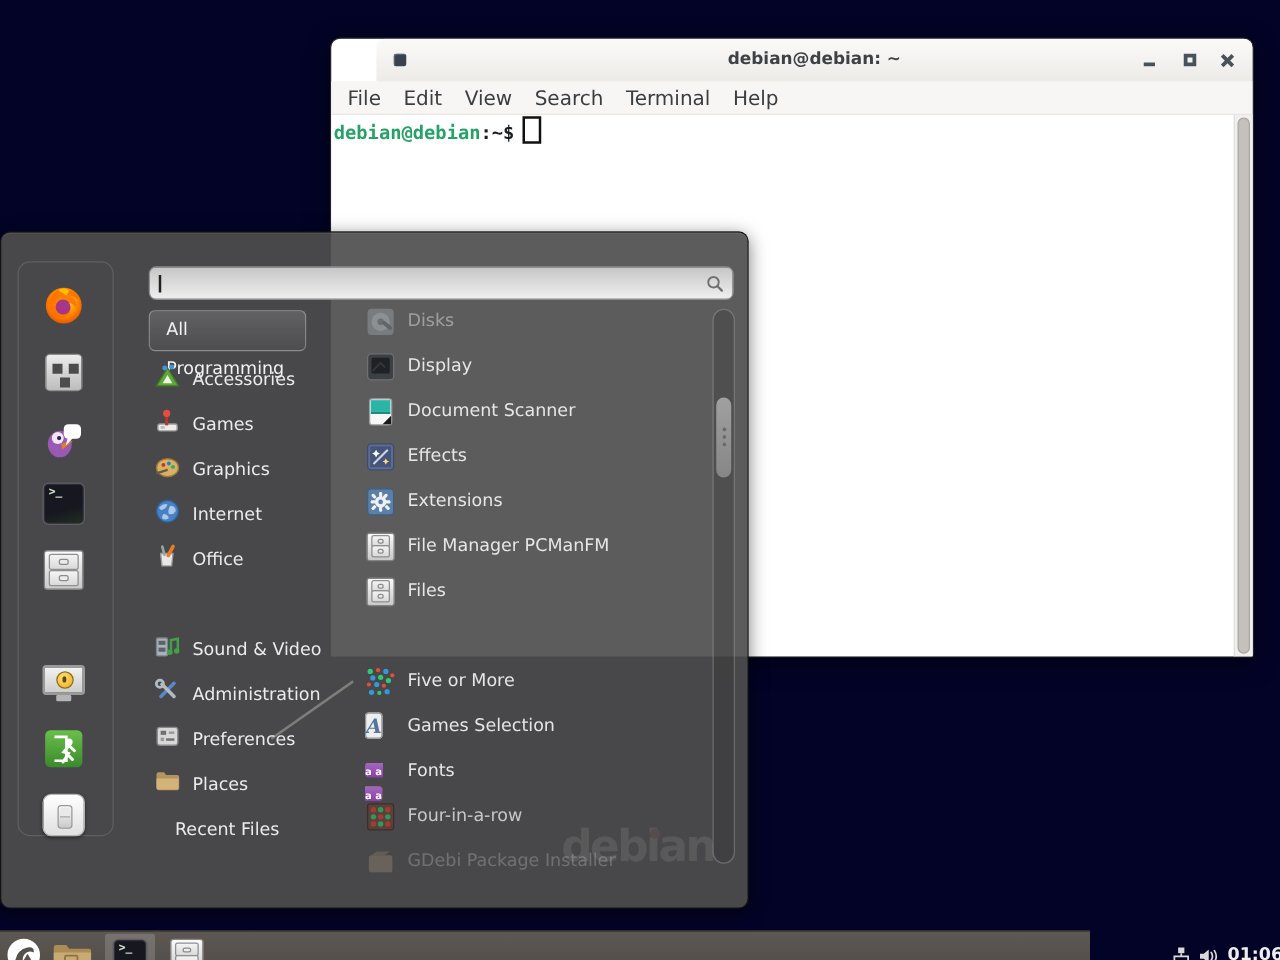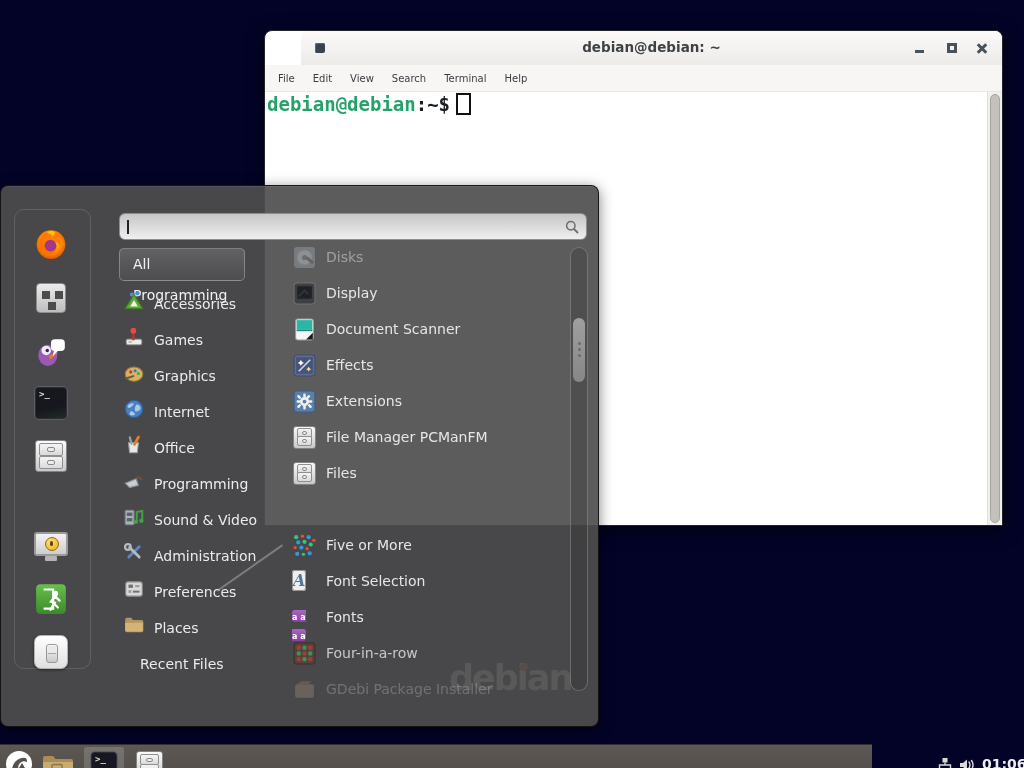--- a/index.html
+++ b/index.html
@@ -24,23 +24,23 @@
     font-size:13.5px;color:#3e4245;}
   .wbtn{position:absolute;top:7px;width:20px;height:20px;cursor:default;}
   .wbtn.min{right:72px}.wbtn.max{right:40px}.wbtn.cls{right:10px}
   .g-min{position:absolute;left:5px;top:12px;width:9px;height:3px;background:#47525b;}
   .g-max{position:absolute;left:5px;top:5px;width:10px;height:10px;border:3px solid #47525b;
     box-sizing:border-box;}
   .g-x1,.g-x2{position:absolute;left:4px;top:9px;width:12px;height:3px;background:#47525b;}
   .g-x1{transform:rotate(45deg)}.g-x2{transform:rotate(-45deg)}
   .menubar{position:absolute;left:0;top:34px;right:0;height:26px;background:#f7f6f4;
     border-bottom:1px solid #eae7e3;display:flex;align-items:center;padding-left:4px;}
-  .menubar span{font-size:10px;color:#3b3e41;padding:0 9px;}
+  .menubar span{font-size:16px;color:#3b3e41;padding:0 9px;}
   .tcontent{position:absolute;left:0;top:61px;right:0;bottom:0;background:#fff;
-    font-family:"DejaVu Sans Mono","Liberation Mono",monospace;font-size:19px;
+    font-family:"DejaVu Sans Mono","Liberation Mono",monospace;font-size:15px;
     font-weight:bold;padding:1px 11px 0 2px;}
   .p-user{color:#26a269;}
   .p-rest{color:#1a1d1f;}
   .cursor{display:inline-block;width:11px;height:18px;border:2px solid #101010;
     margin-left:6px;vertical-align:-4px;}
   .tscroll{position:absolute;top:0;right:0;bottom:0;width:14px;background:#f2f0ee;
     border-left:1px solid #e2dfdb;}
   .tthumb{position:absolute;left:2px;right:2px;top:2px;bottom:2px;background:#c4c0bb;
     border:1px solid #a9a5a0;border-radius:6px;}
   
@@ -300,29 +300,20 @@
     <div class="cat" style="top:240px">
       <span class="cic">
           <svg viewBox="0 0 20 20">
             <path d="M5 8 h9 l-1 9 h-7 z" fill="#e8e8e8" stroke="#9a9a9a"></path>
             <rect x="11" y="1" width="2.6" height="10" rx="1.2" transform="rotate(28 12 6)" fill="#e67e22"></rect>
             <rect x="6" y="2" width="2" height="8" rx="1" transform="rotate(-15 7 6)" fill="#95a5a6"></rect>
           </svg>
         </span>
       <span class="clabel">Office</span>
     </div>
-    <div class="cat" style="top:276px">
-      <span class="cic">
-          <svg viewBox="0 0 20 20">
-            <polygon points="2,12 12,8 14,14 6,16" fill="#c8cdd2" stroke="#868c93"></polygon>
-            <rect x="12" y="6" width="6" height="2.6" rx="1.3" transform="rotate(20 15 7)" fill="#6d4c41"></rect>
-          </svg>
-        </span>
-      <span class="clabel">Programming</span>
-    </div>
     <div class="cat" style="top:312px">
       <span class="cic">
           <svg viewBox="0 0 20 20">
             <rect x="2" y="4" width="8" height="13" rx="1" fill="#aab2ba" stroke="#7c848c"></rect>
             <rect x="3.5" y="6" width="5" height="3" fill="#5a626a"></rect>
             <rect x="3.5" y="11" width="5" height="3" fill="#5a626a"></rect>
             <path d="M12.5 14 V5.5 l5 -1 v8.5" fill="none" stroke="#43a047" stroke-width="1.8"></path>
             <circle cx="11.7" cy="14.4" r="2" fill="#43a047"></circle>
             <circle cx="16.7" cy="13.4" r="2" fill="#43a047"></circle>
           </svg>
@@ -461,21 +452,21 @@
             <circle cx="14.5" cy="15" r="1.6" fill="#e74c3c"></circle>
             <circle cx="5" cy="20" r="2" fill="#3498db"></circle>
             <circle cx="11" cy="20.5" r="1.6" fill="#2ecc71"></circle>
             <circle cx="17" cy="19.5" r="2" fill="#3498db"></circle>
           </svg>
         </span>
       <span class="alabel">Five or More</span>
     </div>
     <div class="app" style="top:379px">
       <span class="aic"><span class="fontsel"><span>A</span></span></span>
-      <span class="alabel">Font Selection</span>
+      <span class="alabel">Games Selection</span>
     </div>
     <div class="app" style="top:415px">
       <span class="aic"><span class="fontsq">a a<br>a a</span></span>
       <span class="alabel">Fonts</span>
     </div>
     <div class="app fade1" style="top:451px">
       <span class="aic">
           <svg viewBox="0 0 24 24">
             <rect x="2" y="2" width="20" height="20" rx="2" fill="#5d4037" stroke="#3e2723"></rect>
             <circle cx="6.5" cy="6.5" r="2.1" fill="#c0392b"></circle>

